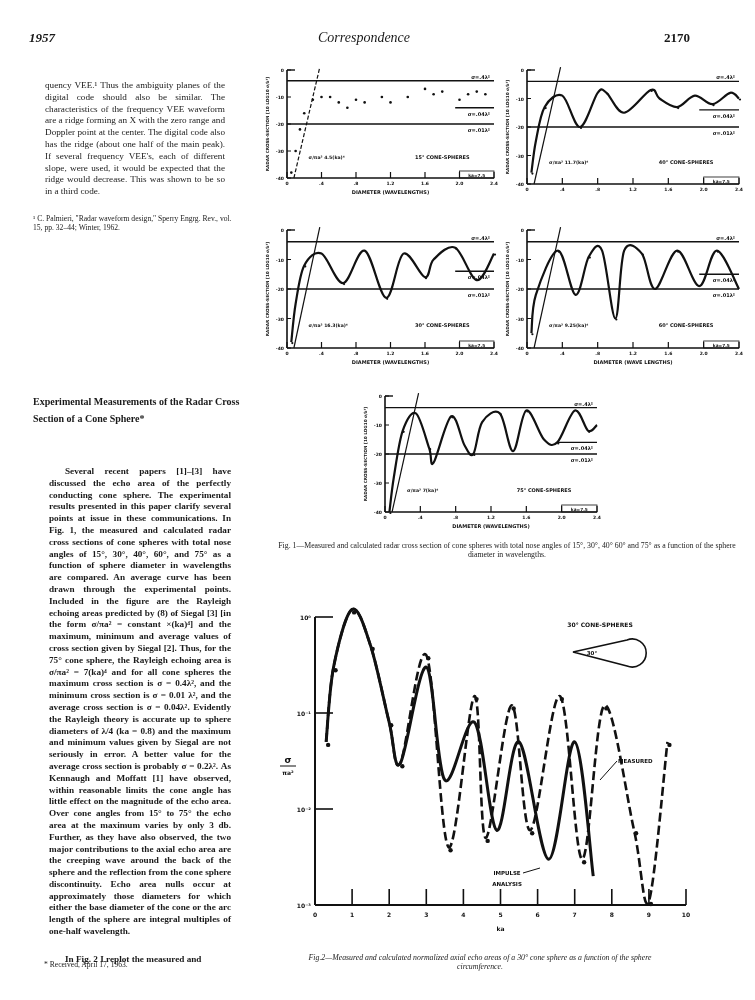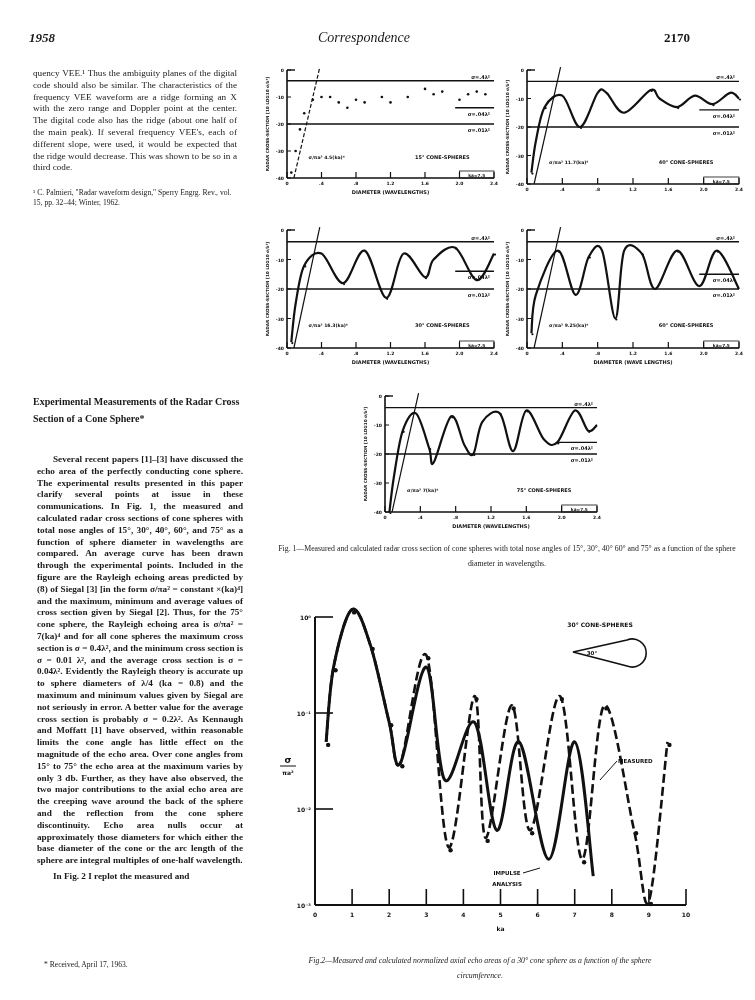--- a/index.html
+++ b/index.html
@@ -2,35 +2,35 @@
 <html><head>
 <meta charset="utf-8">
 <style>
   html,body{margin:0;padding:0;background:#fff;}
   body{width:755px;height:1000px;position:relative;overflow:hidden;font-family:"Liberation Serif","DejaVu Serif",serif;color:#1a1a1a;}
   .hdr{position:absolute;top:30px;font-size:13px;}
   .hdr-year{left:29px;font-style:italic;font-weight:bold;}
   .hdr-title{left:318px;font-style:italic;font-size:14px;}
   .hdr-page{left:664px;font-weight:bold;}
   .col{position:absolute;left:29px;width:212px;font-size:9.2px;line-height:11.8px;text-align:justify;}
-  .col p{margin:4px;}
+  .col p{margin:16px;}
   .indent{text-indent:16px;}
   .sig{text-align:right;}
   .sig .name{font-variant:small-caps;}
   .fn{font-size:7.6px;line-height:9.5px;text-align:left;margin-top:14px;padding-left:4px;}
   .art-title{position:absolute;left:33px;top:394px;width:210px;font-weight:bold;font-size:10px;line-height:16.5px;}
   .recv{position:absolute;left:44px;top:960px;font-size:7.6px;}
   .plot{position:absolute;}
   .plot svg{display:block;}
-  .cap{position:absolute;font-size:7.8px;line-height:15px;text-align:center;}
+  .cap{position:absolute;font-size:7.8px;line-height:9px;text-align:center;}
 </style>
 </head>
 <body>
 
-<div class="hdr hdr-year">1958</div>
+<div class="hdr hdr-year">1957</div>
 <div class="hdr hdr-title">Correspondence</div>
 <div class="hdr hdr-page">2170</div>
 
 <div class="col" style="top:64px;">
   <p>quency VEE.¹ Thus the ambiguity planes of the digital code should also be similar. The characteristics of the frequency VEE waveform are a ridge forming an X with the zero range and Doppler point at the center. The digital code also has the ridge (about one half of the main peak). If several frequency VEE's, each of different slope, were used, it would be expected that the ridge would decrease. This was shown to be so in a third code.</p>
   <div class="fn">¹ C. Palmieri, "Radar waveform design," Sperry Engrg. Rev., vol. 15, pp. 32–44; Winter, 1962.</div>
 </div>
 
 <div class="art-title">Experimental Measurements of the Radar Cross Section of a Cone Sphere*</div>
 

